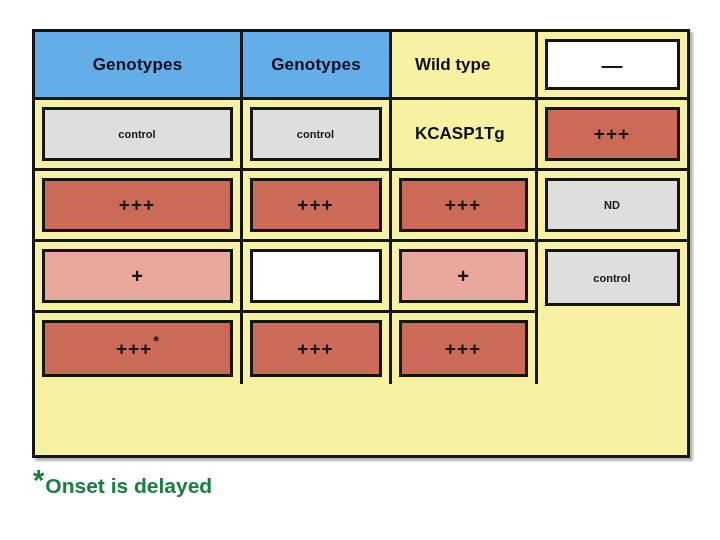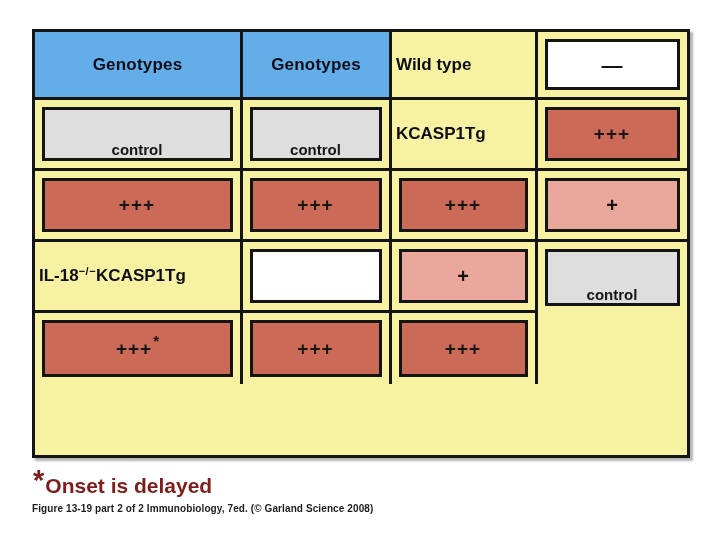--- a/index.html
+++ b/index.html
@@ -33,52 +33,52 @@
   .th {
     background: var(--header-blue, #63ADE8);
     justify-content: center;
     font-size: 17px;
     letter-spacing: 0.2px;
     color: #0d0d18;
   }
 
   .geno {
     background: var(--row-yellow, #F7F2A2);
-    padding-left: 4px;
+    padding-left: 23px;
     font-size: 17px;
     color: #0d0d18;
   }
   .geno-sup { font-size: 11px; position: relative; top: -6px; letter-spacing: 0.5px; }
 
   .val {
     background: var(--row-yellow, #F7F2A2);
     justify-content: center;
   }
   .box {
     width: calc(100% - 14px);
     height: calc(100% - 14px);
     border: 3px solid var(--line, #141414);
     display: flex;
     align-items: center;
     justify-content: center;
     font-size: 19px;
     color: #161616;
   }
   .v-white { background: #ffffff; }
-  .v-gray  { background: var(--control-gray, #DEDEDE); font-size: 15px; align-items: flex-end; }
+  .v-gray  { background: var(--control-gray, #DEDEDE); font-size: 11px; }
   .v-red   { background: var(--strong-red, #CC6A58); letter-spacing: 1px; }
   .v-pink  { background: var(--weak-pink, #E9A89B); font-size: 20px; }
   .value-sup { font-size: 15px; position: relative; top: -8px; margin-left: 1px; letter-spacing: 0; }
   .dash-cell { font-size: 21px; letter-spacing: 0; }
 
   .footnote {
     position: absolute;
     left: 33px; top: 464px;
     font-size: 21px;
-    color: #7f1d1d;
+    color: #15803d;
   }
   .fn-marker { font-size: 29px; vertical-align: 3px; margin-right: 1px; }
 
   .caption {
     position: absolute;
     left: 32px; top: 503px;
     font-size: 10px;
     color: #1c1c1c;
     letter-spacing: 0.1px;
   }
@@ -136,29 +136,32 @@
         </div>
   </div>
 
   <div class="cell val">
     <div class="box value-box v-red">
           <span class="value-text">+++</span>
           <span class="value-sup"></span>
         </div>
   </div>
   <div class="cell val">
+    <div class="box value-box v-gray">
+          <span class="value-text">ND</span>
+          <span class="value-sup"></span>
+        </div>
+  </div>
+  <div class="cell val">
     <div class="box value-box v-pink">
           <span class="value-text">+</span>
           <span class="value-sup"></span>
         </div>
   </div>
 
-  <div class="cell geno">
-    <span><span class="geno-pre">IL-18</span><span class="geno-sup">−/−</span><span class="geno-post">KCASP1Tg</span></span>
-  </div>
   <div class="cell val">
     <div class="box value-box v-white">
           <span class="value-text"></span>
           <span class="value-sup"></span>
         </div>
   </div>
   <div class="cell val">
     <div class="box value-box v-pink">
           <span class="value-text">+</span>
           <span class="value-sup"></span>
@@ -188,15 +191,14 @@
           <span class="value-text">+++</span>
           <span class="value-sup"></span>
         </div>
   </div>
 </div>
 
   <div class="footnote">
     <span class="fn-marker">*</span><span>Onset is delayed</span>
   </div>
 
-  <div class="caption">Figure 13-19 part 2 of 2  Immunobiology, 7ed. (© Garland Science 2008)</div>
 
 </div>
 
 </body></html>

